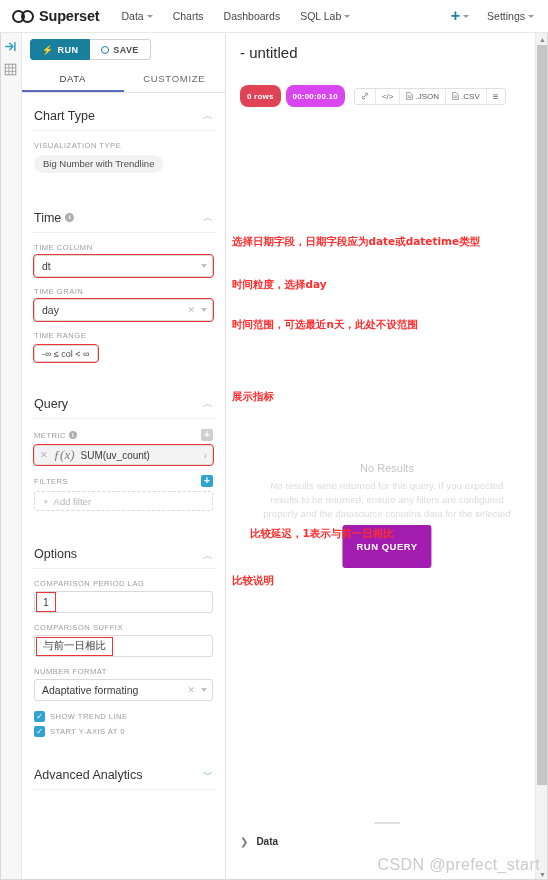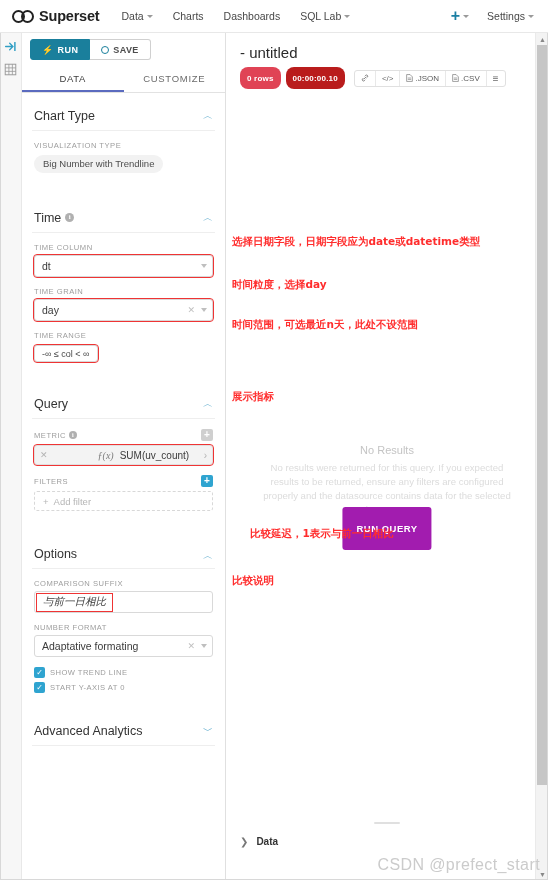--- a/index.html
+++ b/index.html
@@ -164,23 +164,22 @@
   .add-btn-blue { background: #2fa4d0; }
 
   .metric-chip {
     height: 20px; background: #f3f3f3; border: 1px solid #e0e0e0;
     border-radius: 3px; display: flex; align-items: center;
     padding: 0 5px; font-size: 10px; color: #3b3b3b; gap: 6px;
     cursor: pointer;
   }
   .metric-chip .mx { color: #b4b4b4; font-size: 9px; }
   .metric-chip .fx {
-    font-style: italic; color: #7d7d7d; font-size: 10px;
+    font-style: italic; color: #7d7d7d; font-size: 13px;
     font-family: "Liberation Serif", serif;
-    margin-left: 44px;
   }
   .metric-chip .mlabel { flex: 1; }
   .metric-chip .mright { color: #b4b4b4; font-size: 10px; }
 
   .add-filter {
     height: 20px; border: 1px dashed #d8d8d8; border-radius: 3px;
     display: flex; align-items: center; gap: 5px;
     padding: 0 8px; font-size: 9.5px; color: #b6b6b6; background: #fff;
     cursor: pointer;
   }
@@ -204,30 +203,30 @@
 
   
   .main {
     flex: 1; position: relative; background: #ffffff;
     display: flex; flex-direction: column;
     overflow: hidden;
   }
   .chart-header { padding: 11px 0 0 14px; }
   .chart-title {
     font-size: 15px; color: #2b2b2b; font-weight: normal;
-    margin-bottom: 6px;
+    margin-bottom: 24px;
   }
   .badges { display: flex; align-items: center; gap: 5px; }
   .badge {
     height: 22px; border-radius: 8px; color: #fff;
     font-size: 8px; display: flex; align-items: center;
     padding: 0 7px; font-weight: bold; letter-spacing: 0.2px;
   }
   .badge.rows { background: #e04355; }
-  .badge.timer { background: #b91c1c; }
+  .badge.timer { background: #d946ef; }
   .btn-group {
     display: flex; align-items: stretch; margin-left: 4px;
     border: 1px solid #e0e0e0; border-radius: 3px; overflow: hidden;
     background: #fff; height: 17px;
   }
   .bg-btn {
     display: flex; align-items: center; justify-content: center; gap: 2px;
     padding: 0 6px; font-size: 8px; color: #5a5a5a;
     border-right: 1px solid #e8e8e8; cursor: pointer;
   }
@@ -455,25 +454,31 @@
             <span>+</span>
             <span>Add filter</span>
           </div>
         </div>
 
         <div class="section-head" style="margin-top:20px;align-items:flex-end;">
           <span class="section-title">Options</span>
           <span class="chev">︿</span>
         </div>
 
+        <div class="field">
+          <div class="field-label">COMPARISON PERIOD LAG</div>
+          <div class="textinput">
+            <span class="redbox" style="display:inline-flex;align-items:center;height:18px;padding:0 6px;margin-left:-5px;">1</span>
+          </div>
+        </div>
 
         <div class="field">
           <div class="field-label">COMPARISON SUFFIX</div>
           <div class="textinput">
-            <span class="redbox" style="display:inline-flex;align-items:center;height:17px;padding:0 6px;margin-left:-5px;font-style:italic;">与前一日相比</span>
+            <span class="redbox" style="display:inline-flex;align-items:center;height:17px;padding:0 6px;margin-left:-5px;">与前一日相比</span>
           </div>
         </div>
 
         <div class="field">
           <div class="field-label">NUMBER FORMAT</div>
           <div class="select">
             <span class="sel-val">Adaptative formating</span>
             <span class="sel-x">✕</span>
             <i class="sel-arrow"></i>
           </div>

